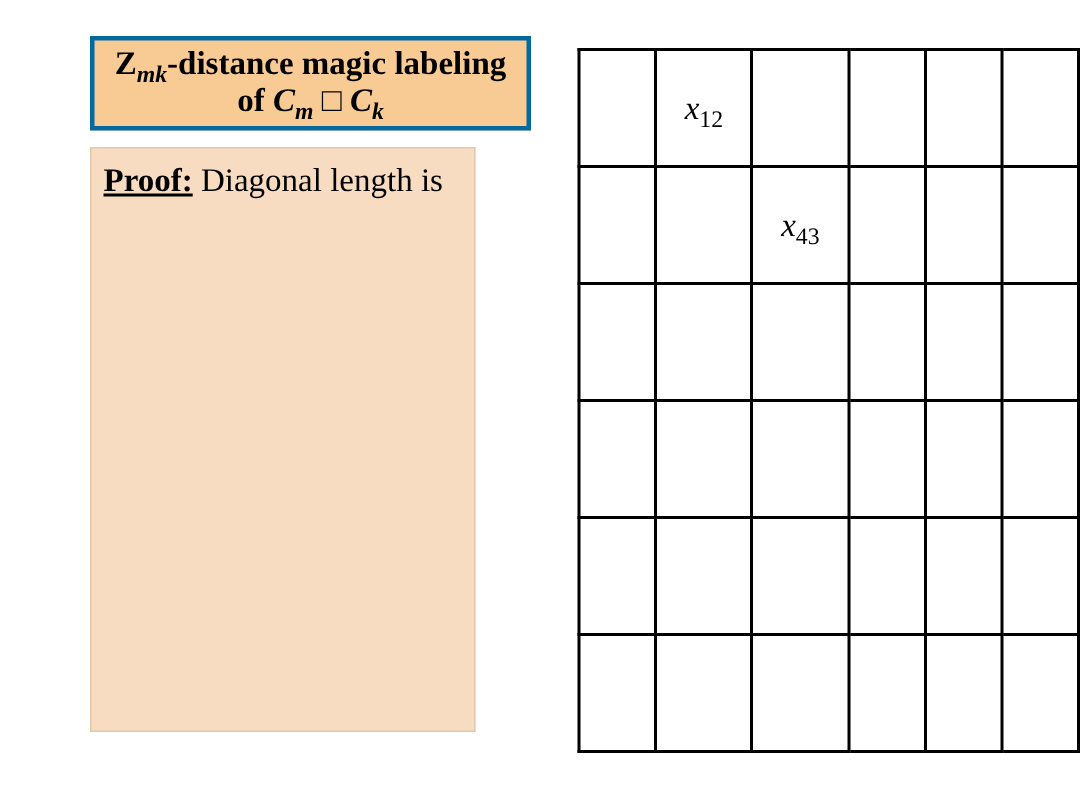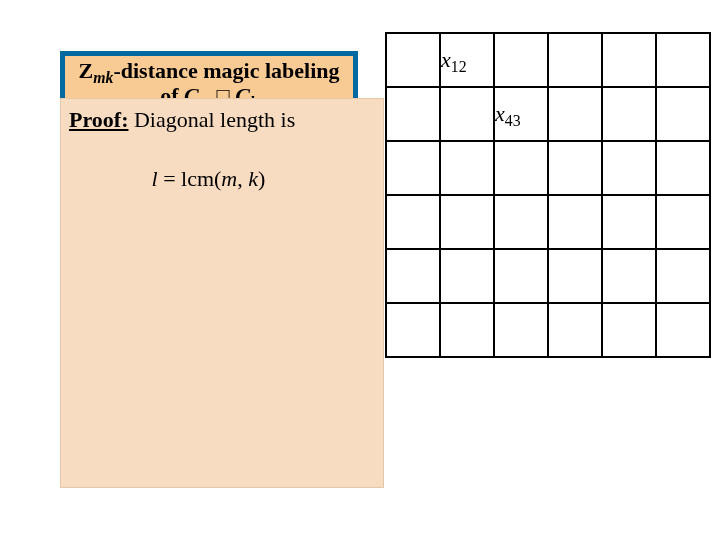--- a/index.html
+++ b/index.html
@@ -12,54 +12,54 @@
     font-size: 22px;
     color: #000;
     position: relative;
   }
   .title-box {
     position: absolute;
     left: 60px;
     top: 24px;
     width: 280px;
     background: #f8ca94;
-    border: 5px solid #0369a1;
+    border: 3px solid #0369a1;
     text-align: center;
     padding: 2px 4px 4px 4px;
     line-height: 1.15;
-    margin-top: 27px;
   }
   .title-box .line1,
   .title-box .line2 { font-weight: bold; }
   .proof-box {
     position: absolute;
     left: 60px;
     top: 98px;
-    width: 324px;
+    width: 257px;
     height: 390px;
     background: #f8dcc2;
     border: 1px solid #e6c8a8;
     padding: 6px 8px;
     box-sizing: border-box;
     line-height: 1.35;
   }
   .proof-box .underline { text-decoration: underline; }
   .grid {
     position: absolute;
     left: 385px;
     top: 32px;
     border-collapse: collapse;
   }
   .grid td {
     width: 52px;
     height: 52px;
     border: 2px solid #000;
+    text-align: center;
     vertical-align: middle;
     font-size: 22px;
-    padding: 0;
+    padding: 12px;
   }
   .grid td .sym {
     font-family: "Times New Roman", Times, serif;
   }
   .grid .sigma {
     font-size: 26px;
   }
   sub { font-size: 0.72em; vertical-align: sub; line-height: 0; }
 </style>
 </head>
@@ -70,23 +70,20 @@
     <span>Z</span><sub><i>mk</i></sub><span>-distance magic labeling</span>
   </div>
   <div class="line2">
     <span>of </span><i><span>C</span><sub>m</sub></i><span> □ </span><i><span>C</span><sub>k</sub></i>
   </div>
 </div>
 
 <div class="proof-box">
   <div>
     <b class="underline">Proof:</b><span> Diagonal length is</span>
-  </div>
-  <div style="white-space:pre;">
-    <span>           </span><i>l</i><span> = lcm(</span><i>m</i><span>, </span><i>k</i><span>)</span>
   </div>
 </div>
 
 <table class="grid">
   <tbody>
       <tr>
     <td></td>
     <td><span class="sym"><i>x</i><sub>12</sub></span></td>
     <td></td>
     <td></td>

